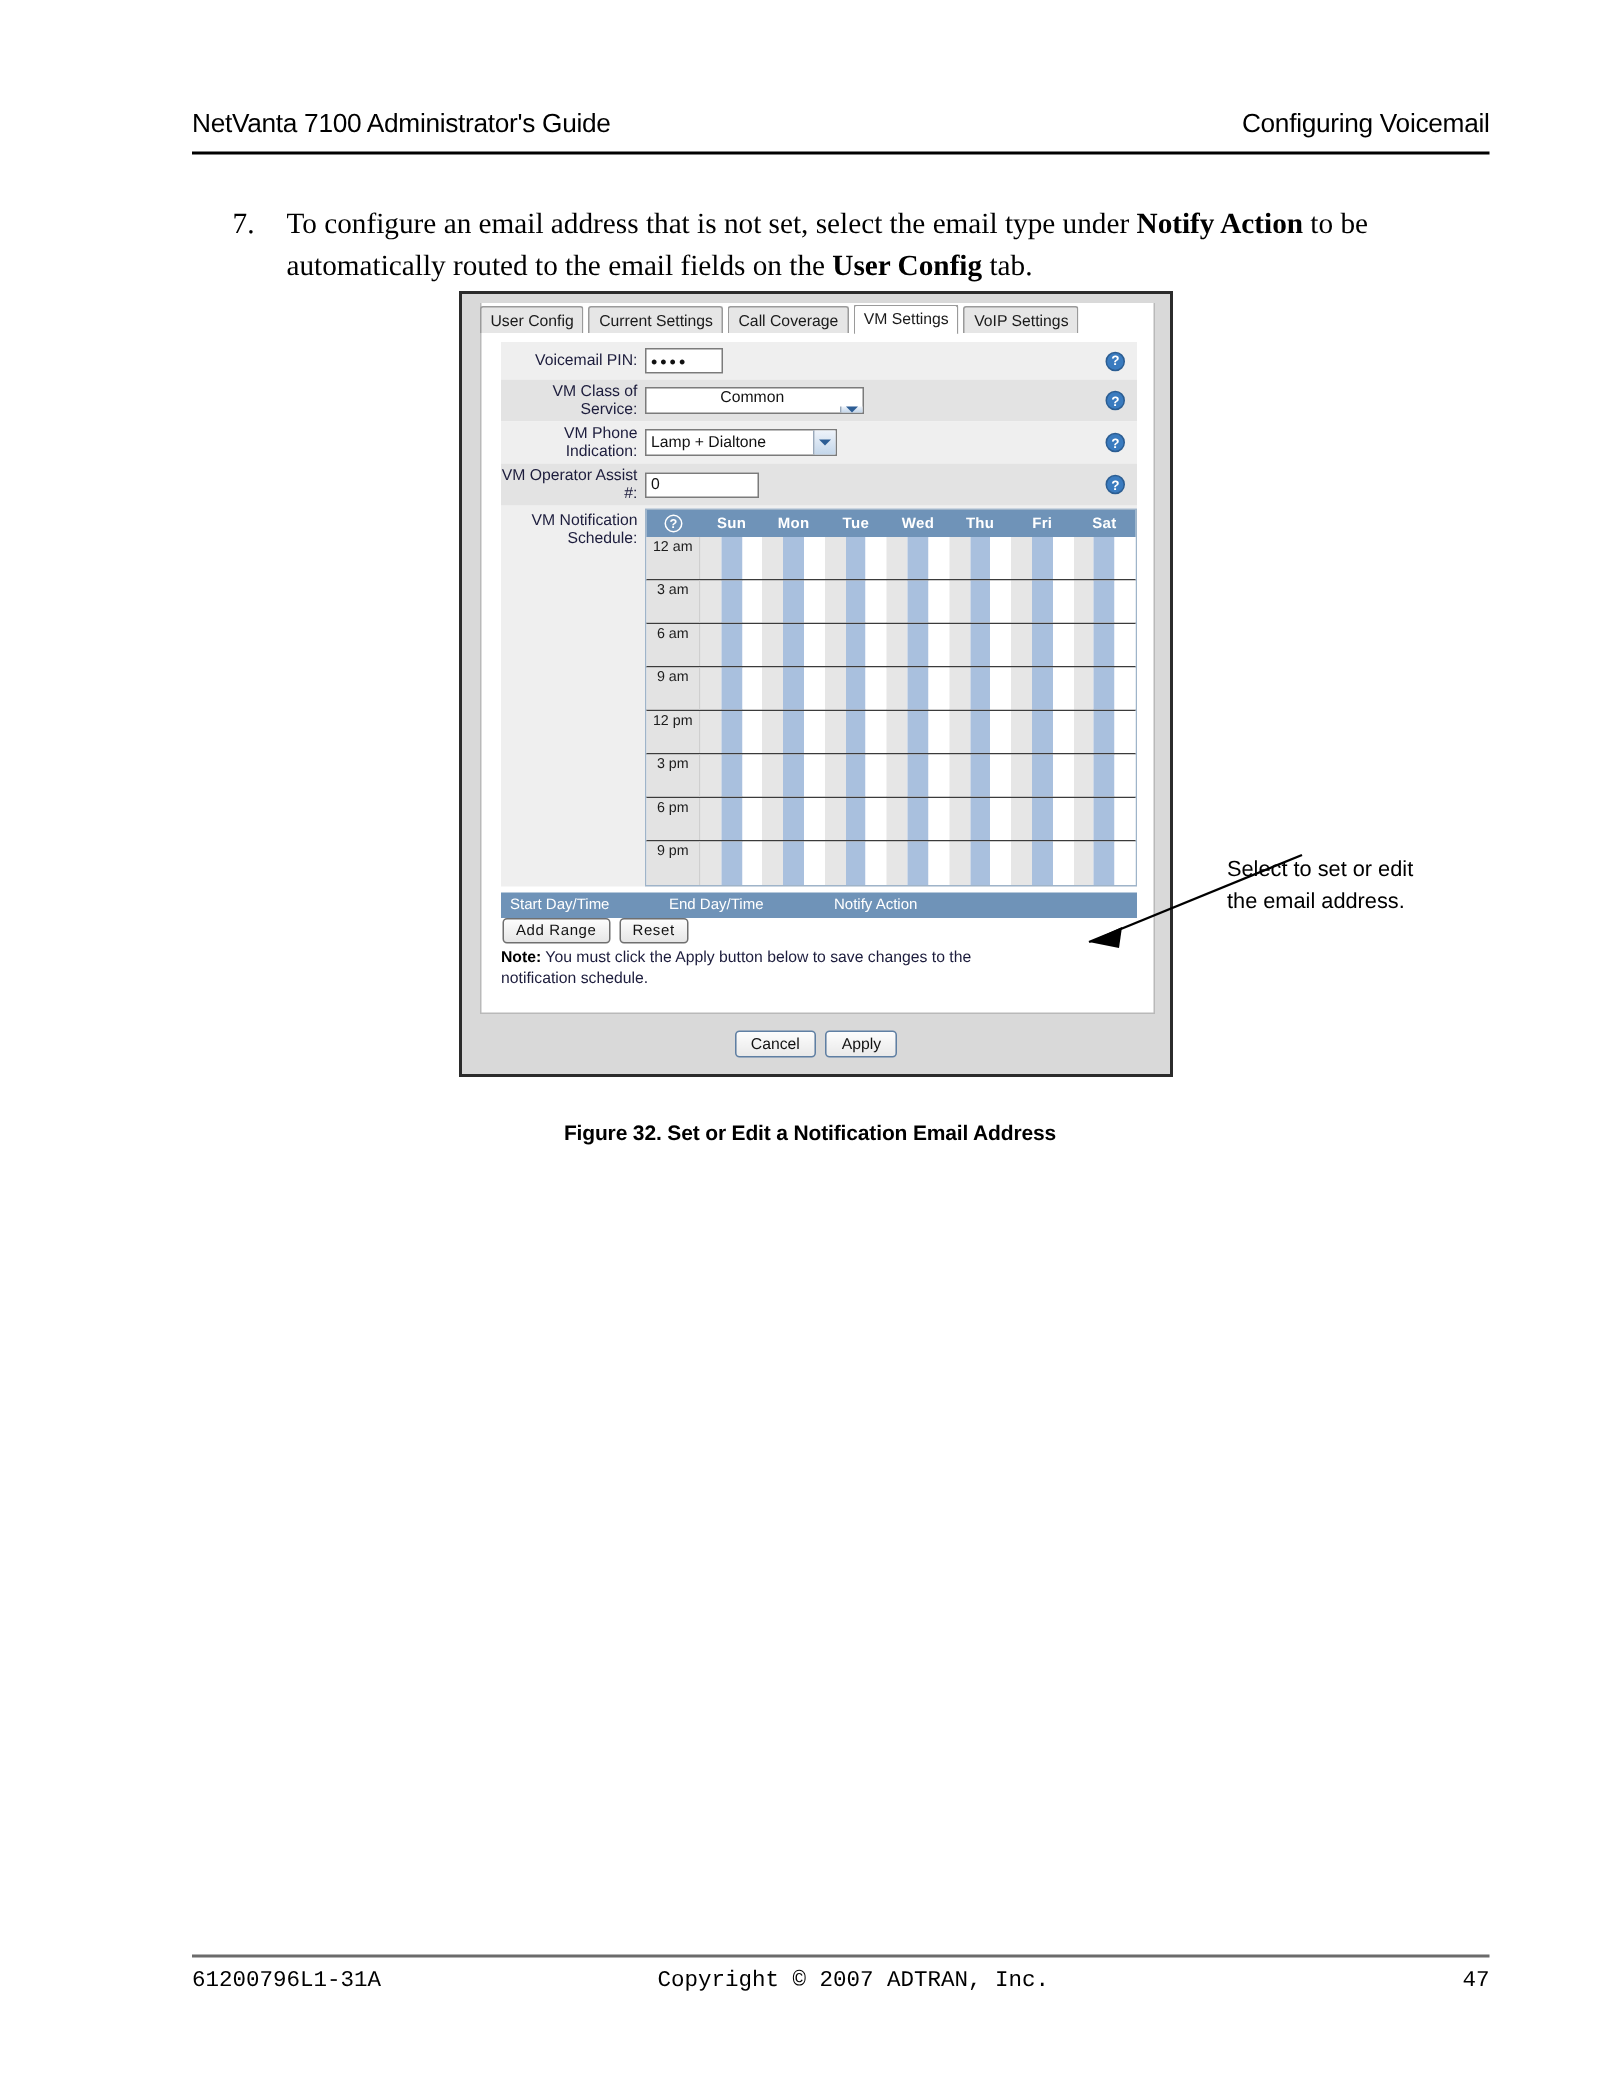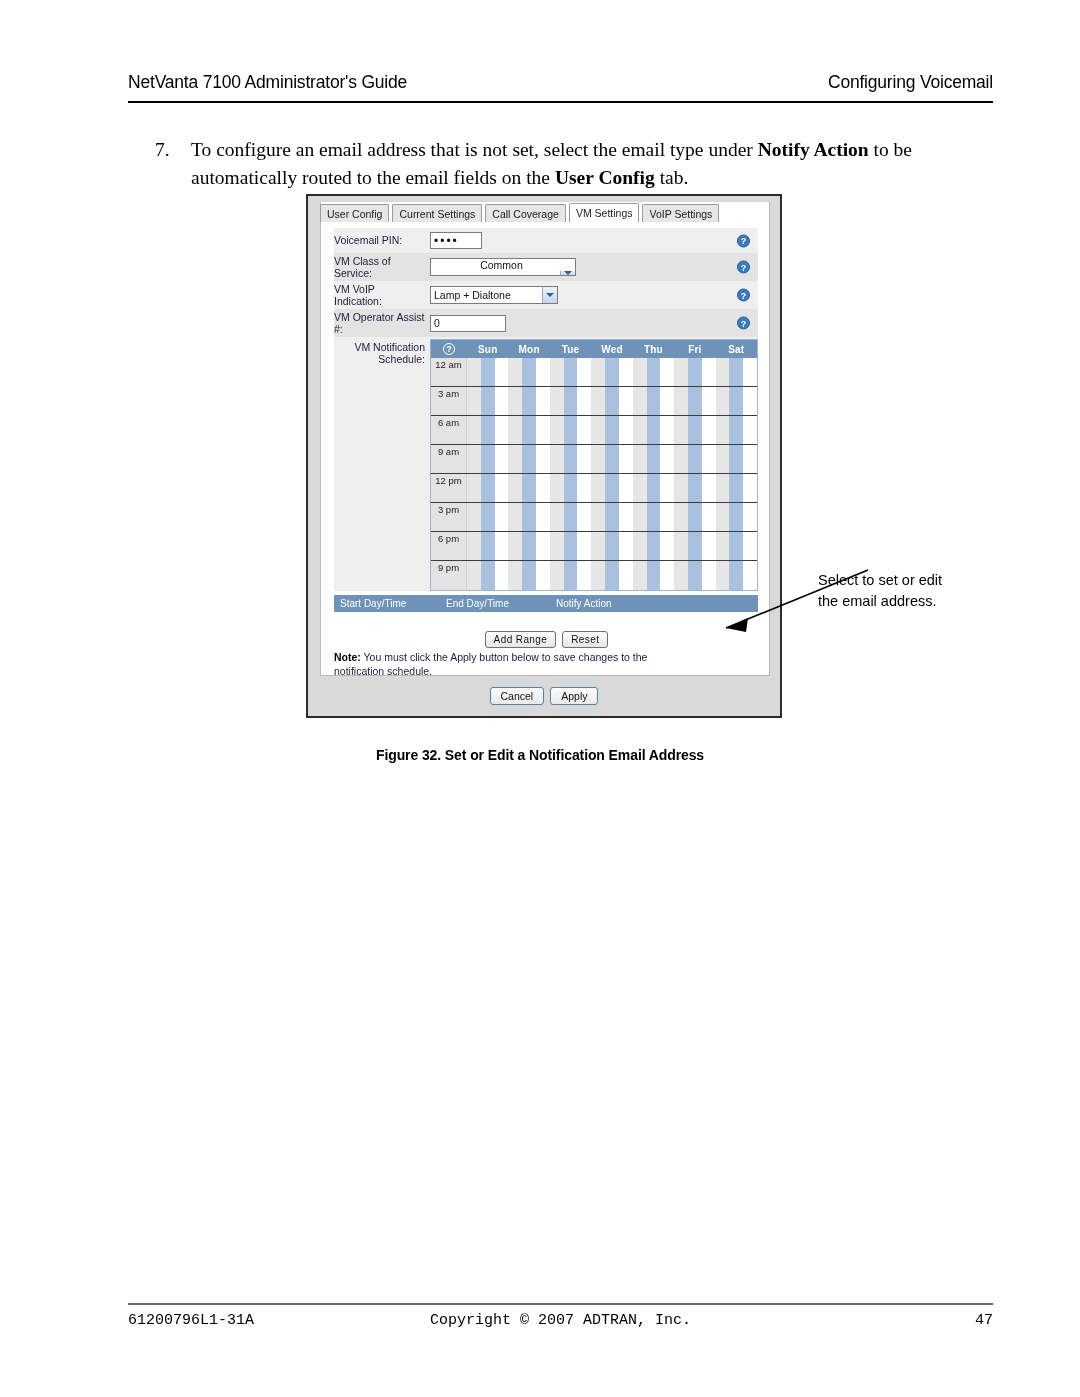--- a/index.html
+++ b/index.html
@@ -79,21 +79,21 @@
     display:flex; align-items:center;
     min-height:25px;
     padding:2px 0;
     position:relative;
     font-family:"Liberation Sans", sans-serif;
   }
   .frow.alt { background:#e3e3e3; }
   .frow.plain { background:#efefef; }
   .flabel {
     width:96px; flex:0 0 96px;
-    text-align:left; padding-right:5px;
+    text-align:right; padding-right:5px;
     font-size:10.5px; line-height:1.15;
     color:#1c1c3c;
   }
   .fctl { flex:1; display:flex; align-items:center; }
   .help {
     position:absolute; right:8px; top:50%; transform:translateY(-50%);
     width:13px; height:13px; border-radius:50%;
     background:#3a7bbf;
     display:flex; align-items:center; justify-content:center;
     color:#fff; font-size:9px; font-weight:bold;
@@ -188,21 +188,21 @@
   .c3 { width:110px; flex:0 0 110px; }
   .c4 { flex:1; display:flex; justify-content:flex-start; }
   a.lnk { color:#17407a; text-decoration:underline; cursor:pointer; }
   .btn {
     font-family:"Liberation Sans", sans-serif; font-size:10px;
     background:linear-gradient(#fdfdfd,#e6e6e6);
     border:1px solid #6f6f6f; border-radius:3px;
     padding:2px 8px; color:#111; letter-spacing:0.4px;
     display:inline-block; white-space:nowrap;
   }
-  #btnrow { display:flex; gap:6px; margin-top:19px; padding-left:1px;justify-content:center; }
+  #btnrow { display:flex; gap:6px; margin-top:0; padding-left:1px; }
   #note {
     margin-top:3px; font-family:"Liberation Sans", sans-serif;
     font-size:10.5px; color:#1c1c3c; line-height:1.25; max-width:330px;
   }
   #note b { font-weight:bold; color:#000; }
 
   
   #fig-footer {
     position:absolute; left:0; right:0; bottom:0; height:40px;
     display:flex; align-items:center; justify-content:center; gap:6px;
@@ -234,21 +234,21 @@
   
   #footer-rule {
     position:absolute; left:128px; top:1303px; width:865px; height:2px; background:#6b6b6b;
   }
   #page-footer {
     position:absolute; left:128px; top:1312px; width:865px;
     font-family:Liberation Mono, monospace; font-size:15px;
     display:flex; align-items:baseline;gap:24px;
   }
   #page-footer .fl { width:33%; text-align:left; }
-  #page-footer .fc { width:34%; text-align:center; }
+  #page-footer .fc { width:34%; text-align:right; }
   #page-footer .fr { width:33%; text-align:right; }
 </style>
 </head>
 <body>
 
 <div id="page-header">
   <span>NetVanta 7100 Administrator's Guide</span>
   <span>Configuring Voicemail</span>
 </div>
 <div id="header-rule"></div>
@@ -287,21 +287,21 @@
             <span class="val">Common</span>
             <span class="arrow">
                 <i></i>
               </span>
           </div>
         </div>
         <div class="help">?</div>
       </div>
 
       <div class="frow plain">
-        <div class="flabel">VM VoIP Indication:</div>
+        <div class="flabel">VM Phone Indication:</div>
         <div class="fctl">
           <div class="selbox sel-ind">
             <span class="val">Lamp + Dialtone</span>
             <span class="arrow">
                 <i></i>
               </span>
           </div>
         </div>
         <div class="help">?</div>
       </div>

